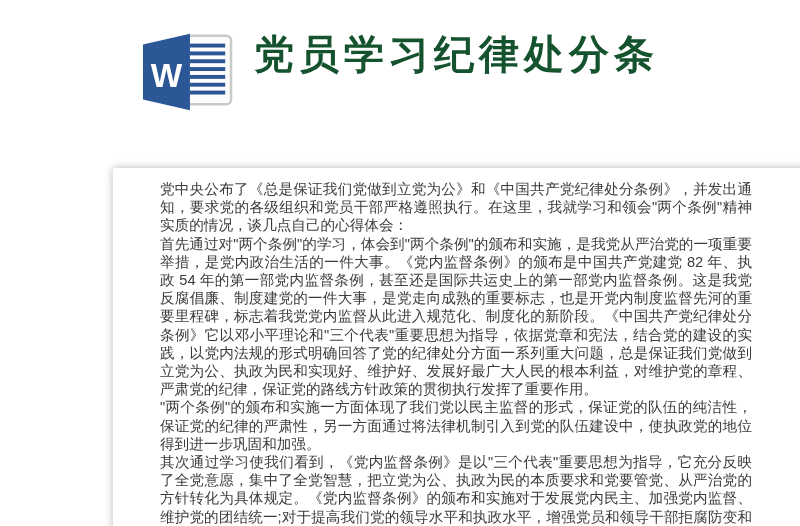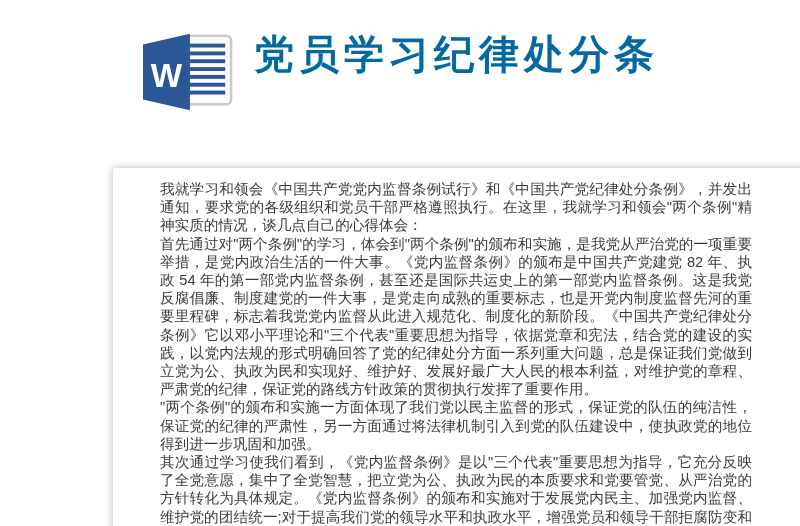--- a/index.html
+++ b/index.html
@@ -5,21 +5,21 @@
   html,body{margin:0;padding:0;background:#ffffff;}
   .stage{
     position:relative;width:800px;height:526px;overflow:hidden;
     background:#ffffff;
     font-family:"Liberation Sans","DejaVu Sans",sans-serif;
   }
   
   .word-icon{position:absolute;left:141px;top:29px;width:94px;height:86px;}
   .page-title{
     position:absolute;left:254px;top:34px;margin:0;
-    font-size:40px;font-weight:700;color:#0369a1;
+    font-size:40px;font-weight:700;color:#14532d;
     line-height:41px;letter-spacing:5px;white-space:nowrap;
   }
   .page-title span{display:block;}
   
   .card{
     position:absolute;left:113px;top:168px;right:-18px;bottom:-18px;
     background:#ffffff;border-radius:2px;
     box-shadow:0 0 9px rgba(0,0,0,0.28);
   }
   .article{
@@ -52,20 +52,20 @@
       <text x="26" y="58" text-anchor="middle" font-family="Liberation Sans, DejaVu Sans, sans-serif" font-size="34" font-weight="bold" fill="#ffffff">W</text>
     </svg>
   </div>
 
   <h1 class="page-title">
     <span>党员学习纪律处分条</span>
   </h1>
 
   <div class="card">
     <div class="article">
-      <p>我就学习和领会《中国共产党党内监督条例试行》和《中国共产党纪律处分条例》，并发出通知，要求党的各级组织和党员干部严格遵照执行。在这里，我就学习和领会"两个条例"精神实质的情况，谈几点自己的心得体会：</p>
+      <p>党中央公布了《总是保证我们党做到立党为公》和《中国共产党纪律处分条例》，并发出通知，要求党的各级组织和党员干部严格遵照执行。在这里，我就学习和领会"两个条例"精神实质的情况，谈几点自己的心得体会：</p>
       <p>首先通过对"两个条例"的学习，体会到"两个条例"的颁布和实施，是我党从严治党的一项重要举措，是党内政治生活的一件大事。《党内监督条例》的颁布是中国共产党建党 82 年、执政 54 年的第一部党内监督条例，甚至还是国际共运史上的第一部党内监督条例。这是我党反腐倡廉、制度建党的一件大事，是党走向成熟的重要标志，也是开党内制度监督先河的重要里程碑，标志着我党党内监督从此进入规范化、制度化的新阶段。《中国共产党纪律处分条例》它以邓小平理论和"三个代表"重要思想为指导，依据党章和宪法，结合党的建设的实践，以党内法规的形式明确回答了党的纪律处分方面一系列重大问题，总是保证我们党做到立党为公、执政为民和实现好、维护好、发展好最广大人民的根本利益，对维护党的章程、严肃党的纪律，保证党的路线方针政策的贯彻执行发挥了重要作用。</p>
       <p>"两个条例"的颁布和实施一方面体现了我们党以民主监督的形式，保证党的队伍的纯洁性，保证党的纪律的严肃性，另一方面通过将法律机制引入到党的队伍建设中，使执政党的地位得到进一步巩固和加强。</p>
       <p>其次通过学习使我们看到，《党内监督条例》是以"三个代表"重要思想为指导，它充分反映了全党意愿，集中了全党智慧，把立党为公、执政为民的本质要求和党要管党、从严治党的方针转化为具体规定。《党内监督条例》的颁布和实施对于发展党内民主、加强党内监督、维护党的团结统一;对于提高我们党的领导水平和执政水平，增强党员和领导干部拒腐防变和抵御风险的能力具有十分重要的意义。</p>
     </div>
   </div>
 
 </div>
 
 </body></html>

